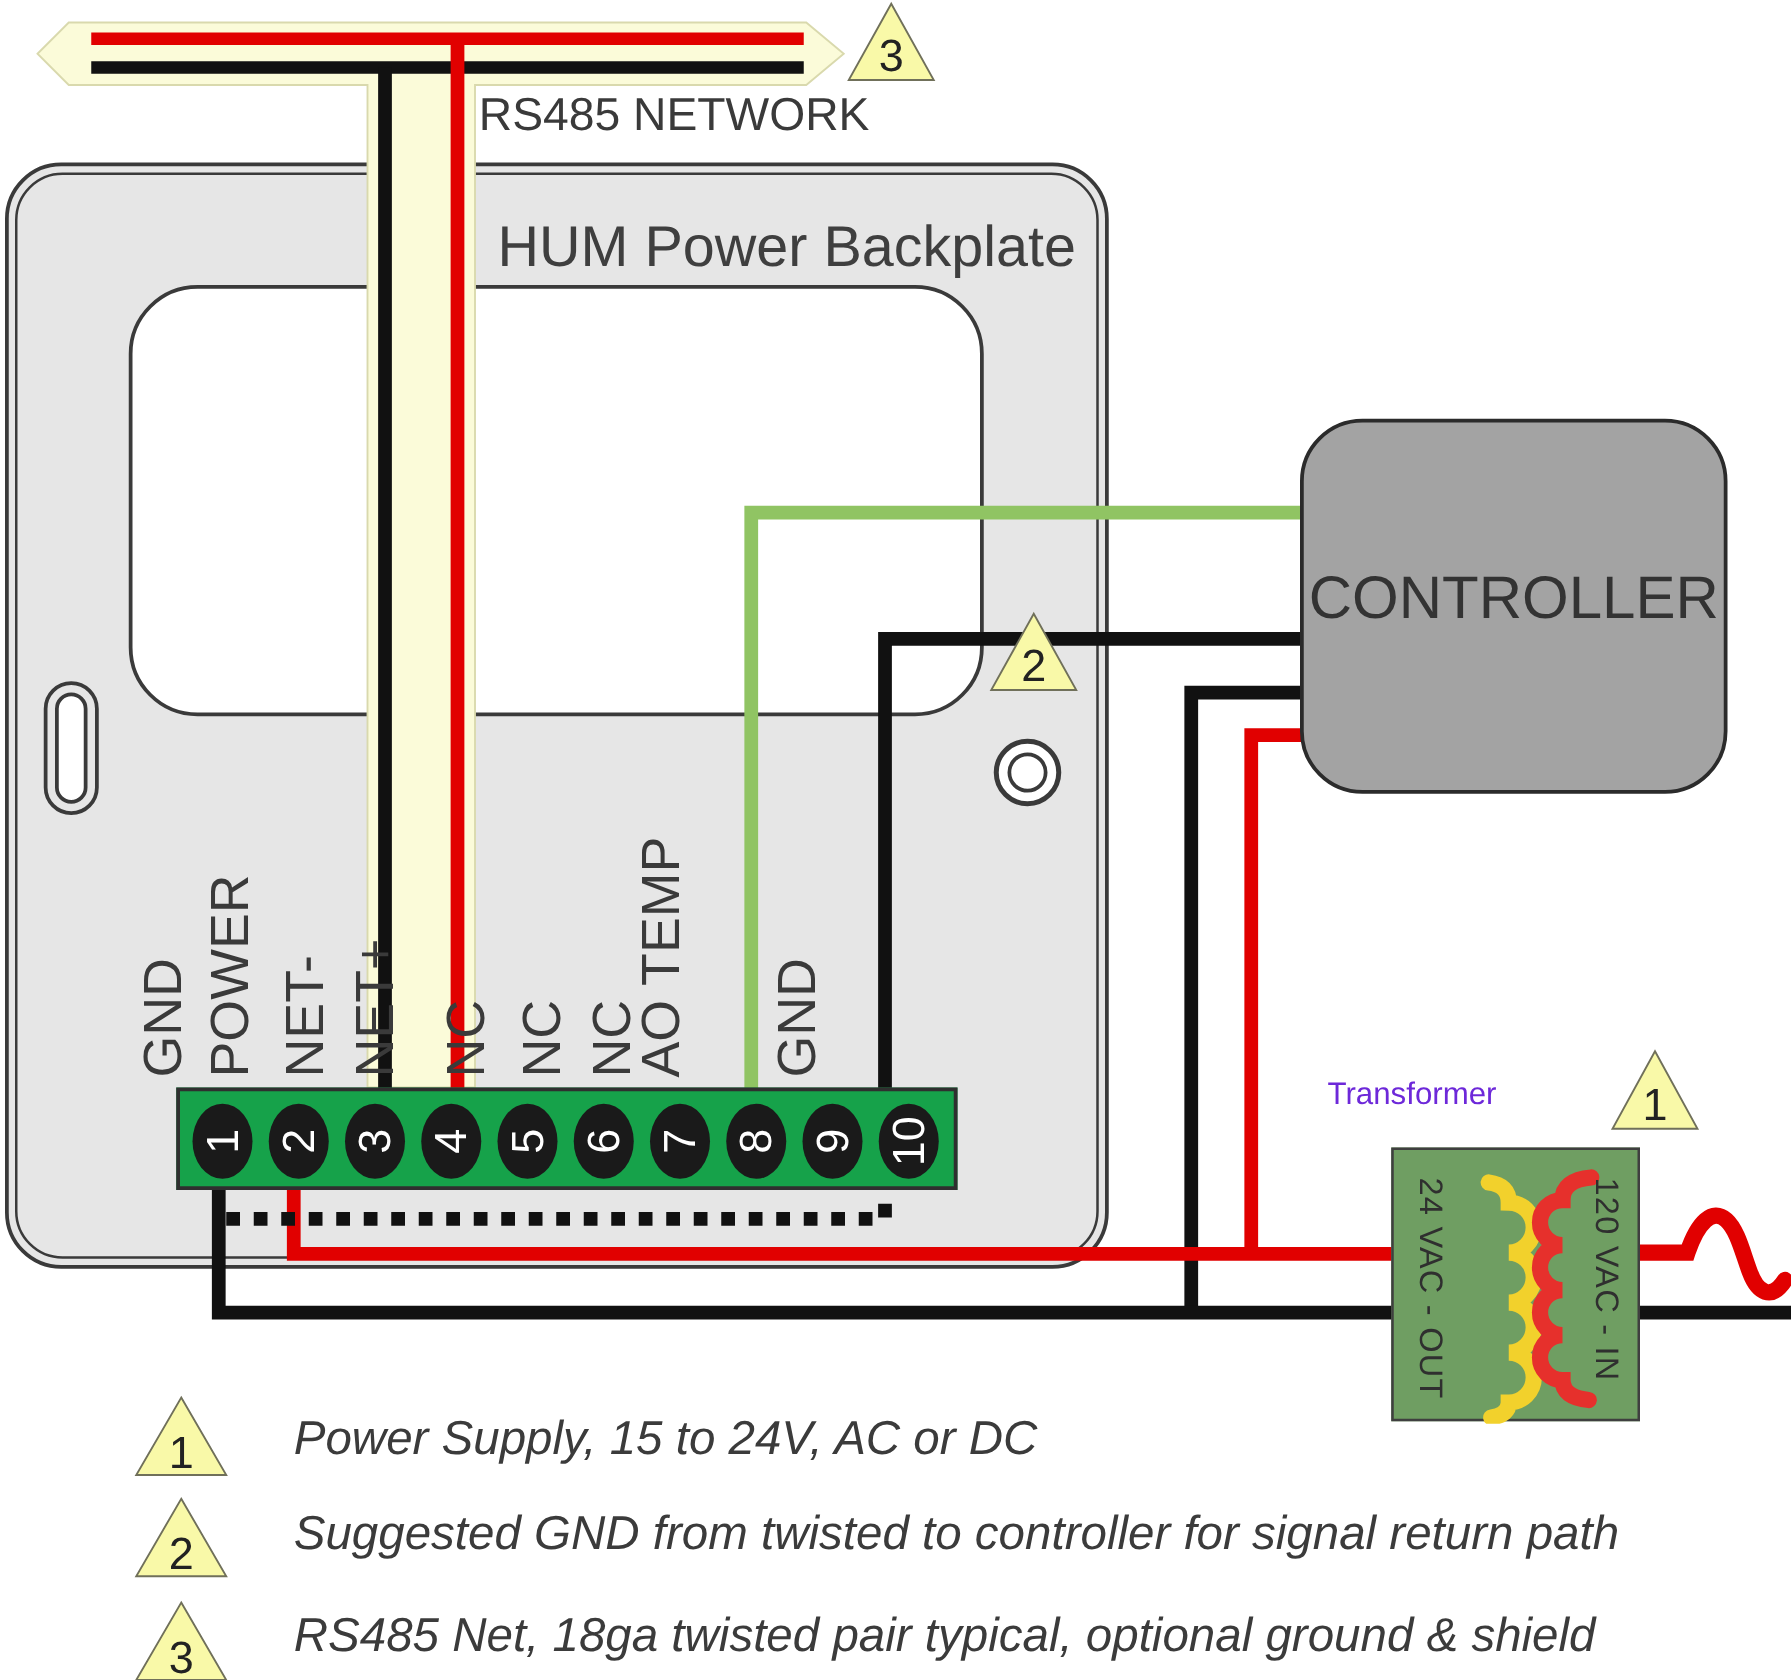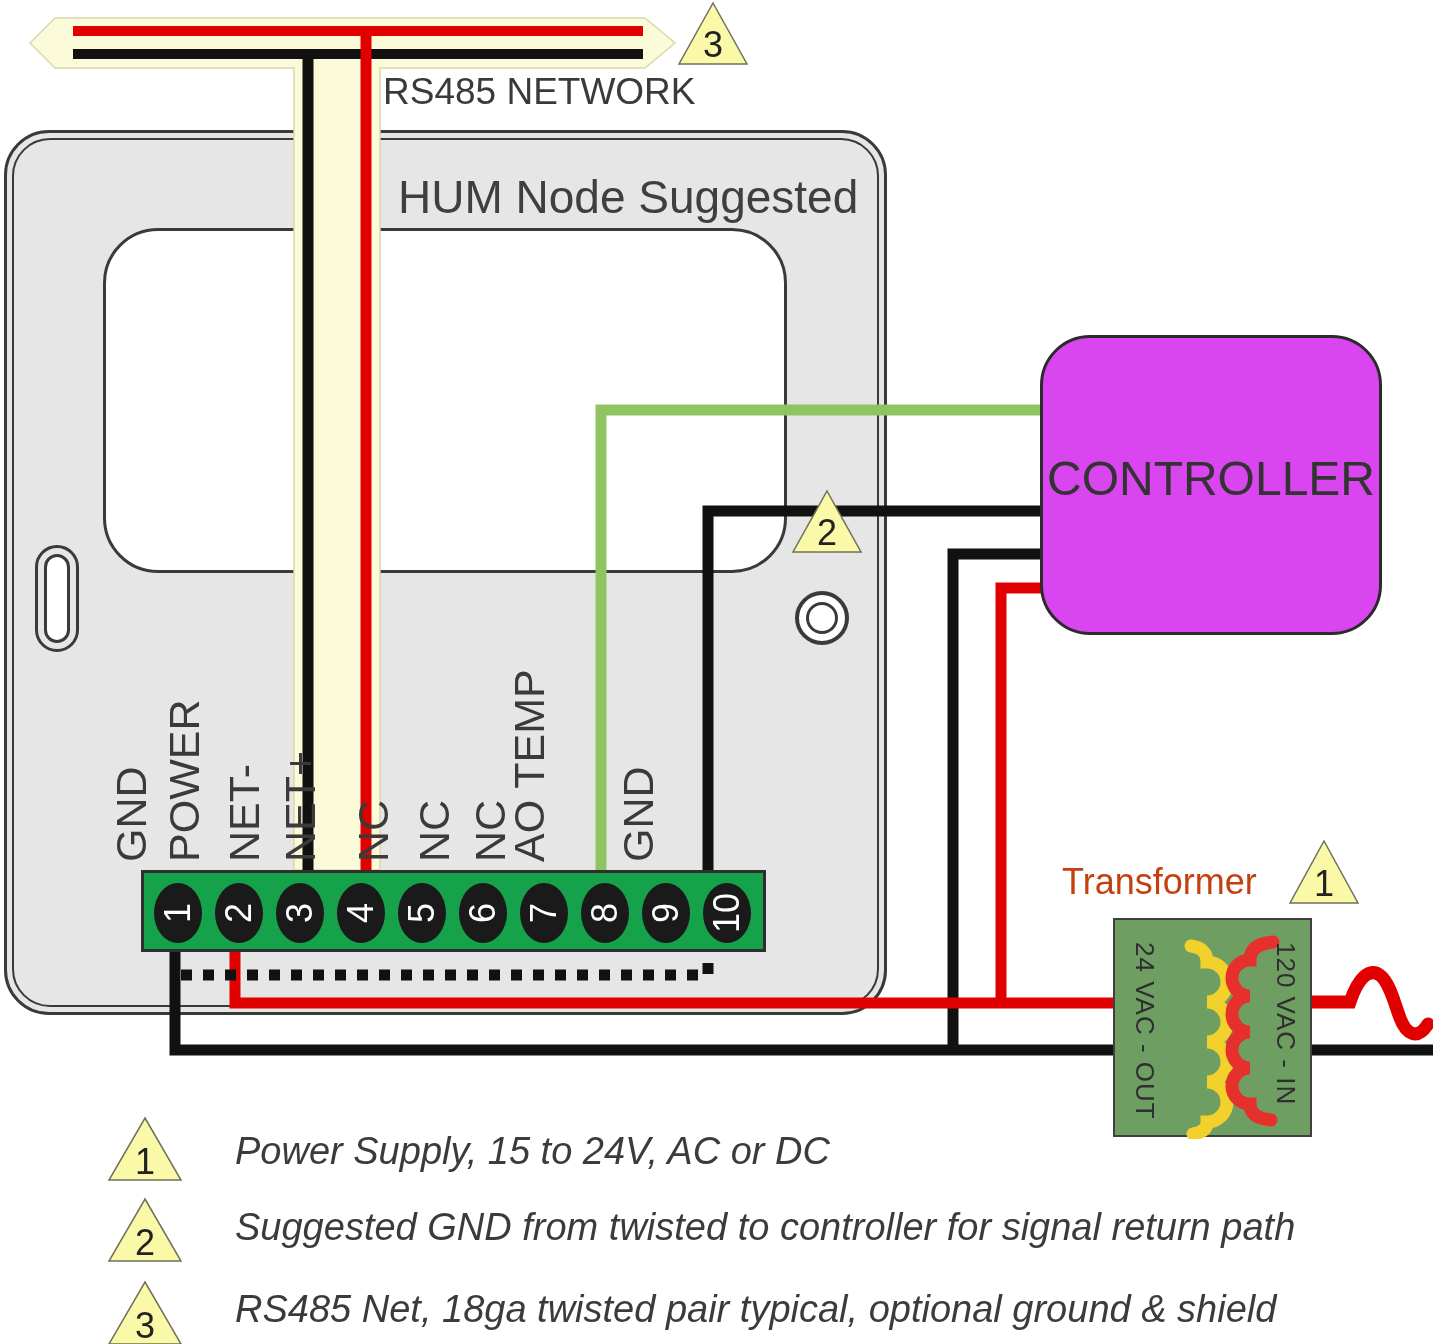--- a/index.html
+++ b/index.html
@@ -30,47 +30,47 @@
   #tblock { left: 141px; top: 870px; width: 625px; height: 82px;
             background: #16a24a; border: 3px solid #2f2f2f; z-index: 3; }
   .term { position: absolute; top: 10px; width: 48px; height: 60px; background: #1a1a1a;
           border-radius: 50%; display: flex; align-items: center; justify-content: center; }
   .term span { transform: rotate(-90deg); color: #fff; font-size: 36px; white-space: nowrap; }
   .tlabel { position: absolute; height: 44px; line-height: 44px; font-size: 43px; color: #3a3a3a;
             white-space: nowrap; transform: rotate(-90deg); transform-origin: 0 100%;
             z-index: 3; top: 818px; }
   
   #controller { left: 1040px; top: 335px; width: 342px; height: 300px;
-                background: #d946ef; border: 3px solid #2b2b2b; border-radius: 50px;
+                background: #a3a3a3; border: 3px solid #2b2b2b; border-radius: 50px;
                 display: flex; align-items: center; justify-content: center; z-index: 3; }
   #controller .label { font-size: 48px; color: #333; margin-top: -14px; }
   
   #transformer { left: 1113px; top: 918px; width: 199px; height: 219px;
                  background: #6f9e62; border: 2px solid #3f3f3f; z-index: 3; }
   .xfmr-label { position: absolute; height: 30px; line-height: 30px; font-size: 26px;
                 color: #2f2f2f; white-space: nowrap; letter-spacing: 1px;
                 transform: rotate(90deg); transform-origin: 0 0; top: 22px; }
-  #transformer-title { left: 1062px; top: 861px; font-size: 36px; color: #c2410c; z-index: 3; white-space: nowrap; }
+  #transformer-title { left: 1062px; top: 861px; font-size: 25px; color: #6d28d9; z-index: 3; white-space: nowrap; }
   
   .legend-text { position: absolute; left: 235px; font-size: 38px; color: #3b3b3b;
                  line-height: 44px; white-space: nowrap; z-index: 3; font-style: italic; }
   .legend-tri { position: absolute; left: 107px; z-index: 3; }
   .tri-num { font-size: 36px; fill: #222; font-family: "Liberation Sans", sans-serif; }
 </style>
 </head>
 <body>
 
 <div class="abs" id="plate"></div>
 <div class="abs" id="plate-inner-line"></div>
 <div class="abs" id="cutout"></div>
 <div class="abs" id="slot-outer"></div>
 <div class="abs" id="slot-inner"></div>
 <div class="abs" id="screw-outer"></div>
 <div class="abs" id="screw-inner"></div>
-<div class="abs" id="plate-title">HUM Node Suggested</div>
+<div class="abs" id="plate-title">HUM Power Backplate</div>
 <div class="abs" id="network-label">RS485 NETWORK</div>
 
 <svg class="abs" id="wires-svg" width="1433" height="1344" viewBox="0 0 1433 1344">
 
   <path d="M30,43 L55,18 L645,18 L675,43 L645,68 L380,68 L380,870 L294,870 L294,68 L55,68 Z" fill="#fbfbd9" stroke="#d9d9ad" stroke-width="1.5"></path>
 
   <path d="M73,31 H643" stroke="#e10000" stroke-width="10" fill="none"></path>
   <path d="M73,54 H643" stroke="#111" stroke-width="10" fill="none"></path>
 
   <path d="M308,54 V872" stroke="#111" stroke-width="11" fill="none"></path>

